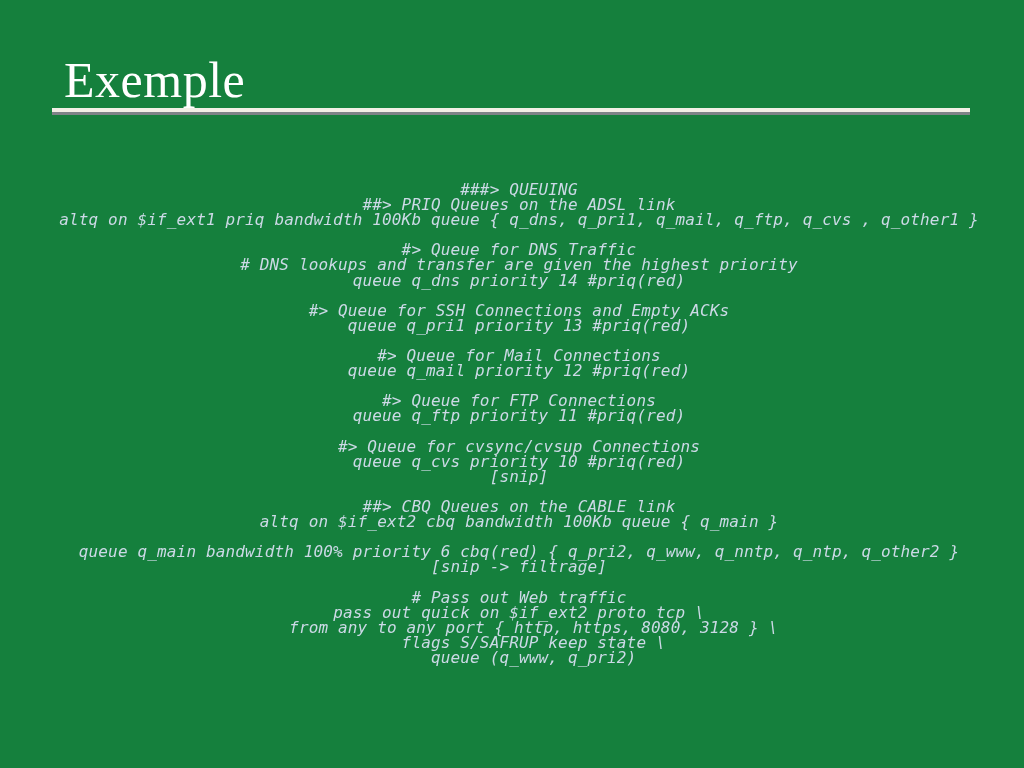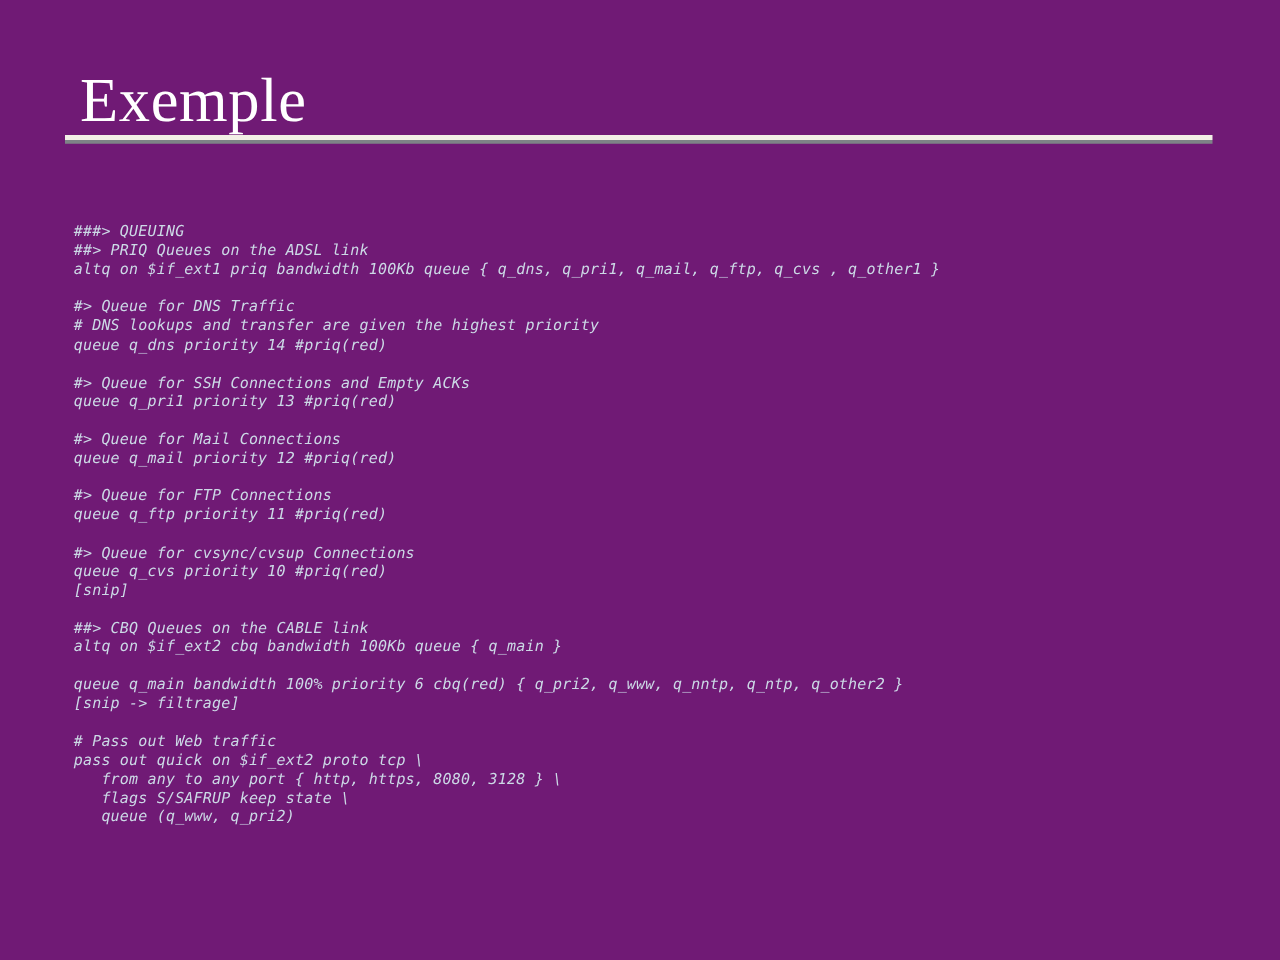--- a/index.html
+++ b/index.html
@@ -46,38 +46,38 @@
     height: 3px;
     background: #7e8387;
   }
   .code-block {
     position: absolute;
     left: 59px;
     top: 166px;
     width: 920px;
     font-family: "DejaVu Sans Mono", "Liberation Mono", monospace;
     font-style: italic;
-    font-size: 12px;
+    font-size: 16px;
     line-height: 15.1px;
     color: #ccd9e6;
     white-space: pre;
     letter-spacing: 0.15px;
   }
   .code-line {
     min-height: 15.1px;
     white-space: pre;
   }
   .code-line.blank {
     height: 15.1px;
   }
 </style>
 </head>
 <body>
 
-<div class="slide" style="background: #701a75;">
+<div class="slide" style="background: #15803d; text-align: center;">
 
   <div class="slide-title" style="color: rgb(255, 255, 255);">Exemple</div>
 
   <div class="title-rule">
     <div class="rule-light" style="background: rgb(242, 239, 230);"></div>
     <div class="rule-dark" style="background: rgb(126, 131, 135);"></div>
   </div>
 
   <pre class="code-block" style="color: rgb(204, 217, 230);"><div class="code-line">###&gt; QUEUING</div><div class="code-line">##&gt; PRIQ Queues on the ADSL link</div><div class="code-line">altq on $if_ext1 priq bandwidth 100Kb queue { q_dns, q_pri1, q_mail, q_ftp, q_cvs , q_other1 }</div><div class="code-line blank">&nbsp;</div><div class="code-line">#&gt; Queue for DNS Traffic</div><div class="code-line"># DNS lookups and transfer are given the highest priority</div><div class="code-line">queue q_dns priority 14 #priq(red)</div><div class="code-line blank">&nbsp;</div><div class="code-line">#&gt; Queue for SSH Connections and Empty ACKs</div><div class="code-line">queue q_pri1 priority 13 #priq(red)</div><div class="code-line blank">&nbsp;</div><div class="code-line">#&gt; Queue for Mail Connections</div><div class="code-line">queue q_mail priority 12 #priq(red)</div><div class="code-line blank">&nbsp;</div><div class="code-line">#&gt; Queue for FTP Connections</div><div class="code-line">queue q_ftp priority 11 #priq(red)</div><div class="code-line blank">&nbsp;</div><div class="code-line">#&gt; Queue for cvsync/cvsup Connections</div><div class="code-line">queue q_cvs priority 10 #priq(red)</div><div class="code-line">[snip]</div><div class="code-line blank">&nbsp;</div><div class="code-line">##&gt; CBQ Queues on the CABLE link</div><div class="code-line">altq on $if_ext2 cbq bandwidth 100Kb queue { q_main }</div><div class="code-line blank">&nbsp;</div><div class="code-line">queue q_main bandwidth 100% priority 6 cbq(red) { q_pri2, q_www, q_nntp, q_ntp, q_other2 }</div><div class="code-line">[snip -&gt; filtrage]</div><div class="code-line blank">&nbsp;</div><div class="code-line"># Pass out Web traffic</div><div class="code-line">pass out quick on $if_ext2 proto tcp \</div><div class="code-line">   from any to any port { http, https, 8080, 3128 } \</div><div class="code-line">   flags S/SAFRUP keep state \</div><div class="code-line">   queue (q_www, q_pri2)</div></pre>
 

